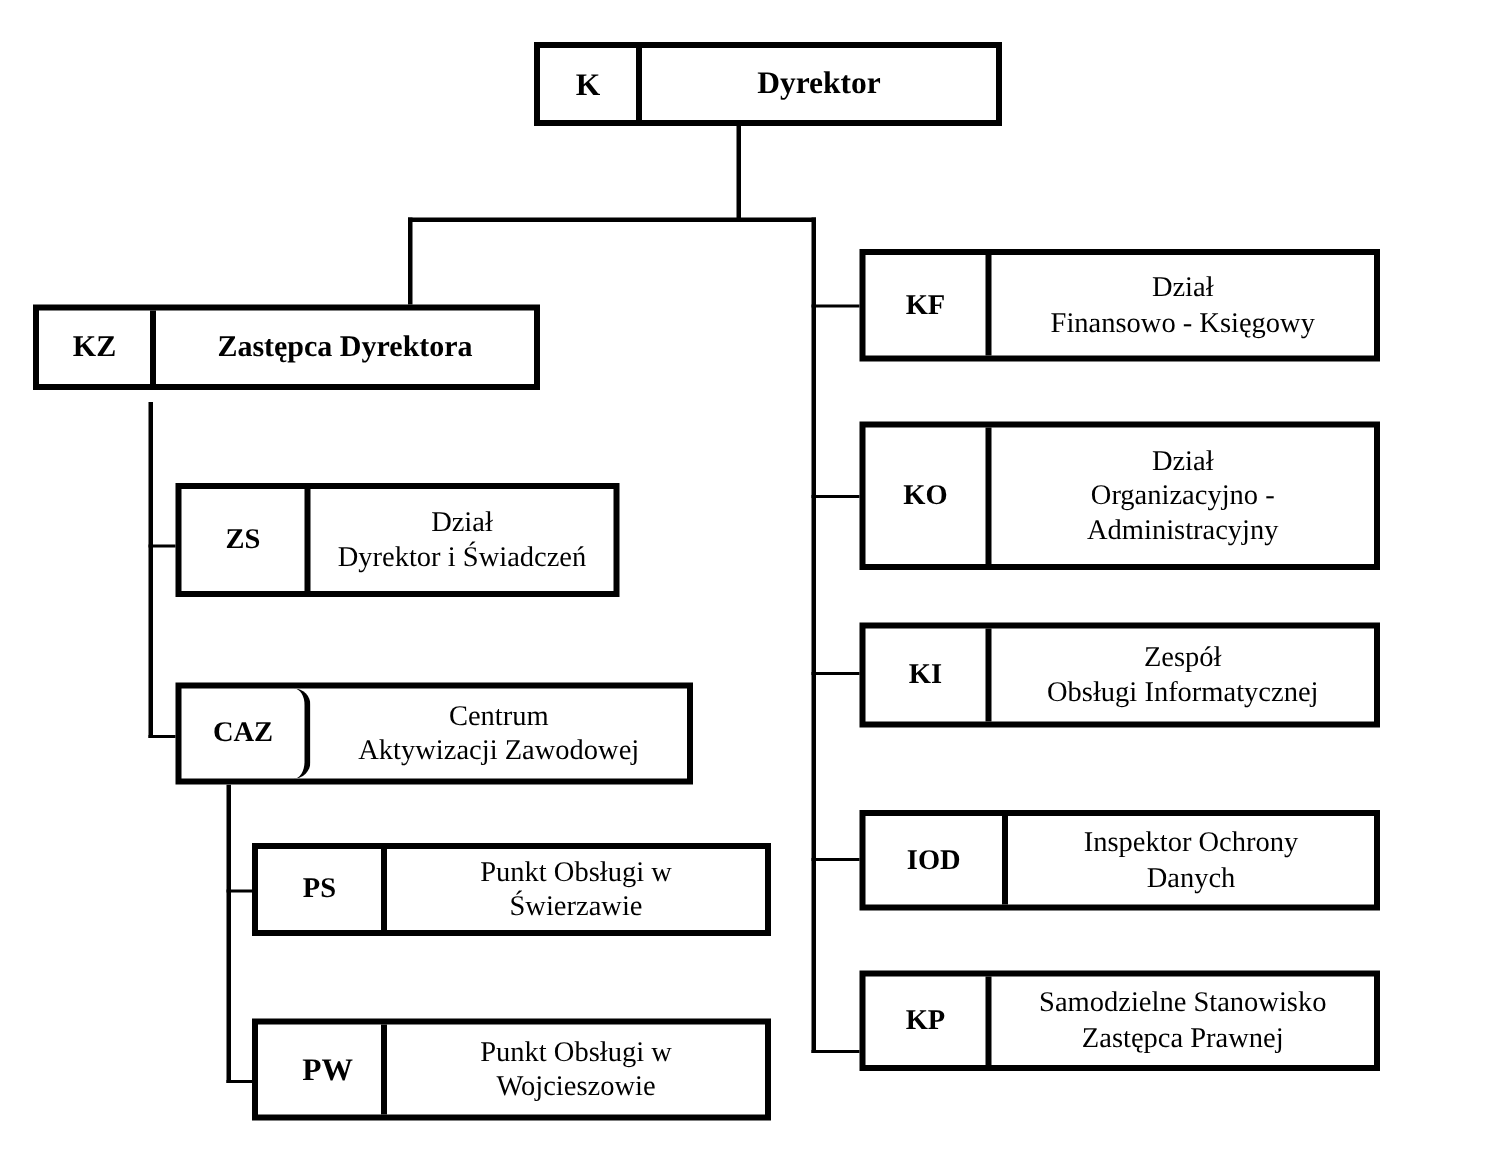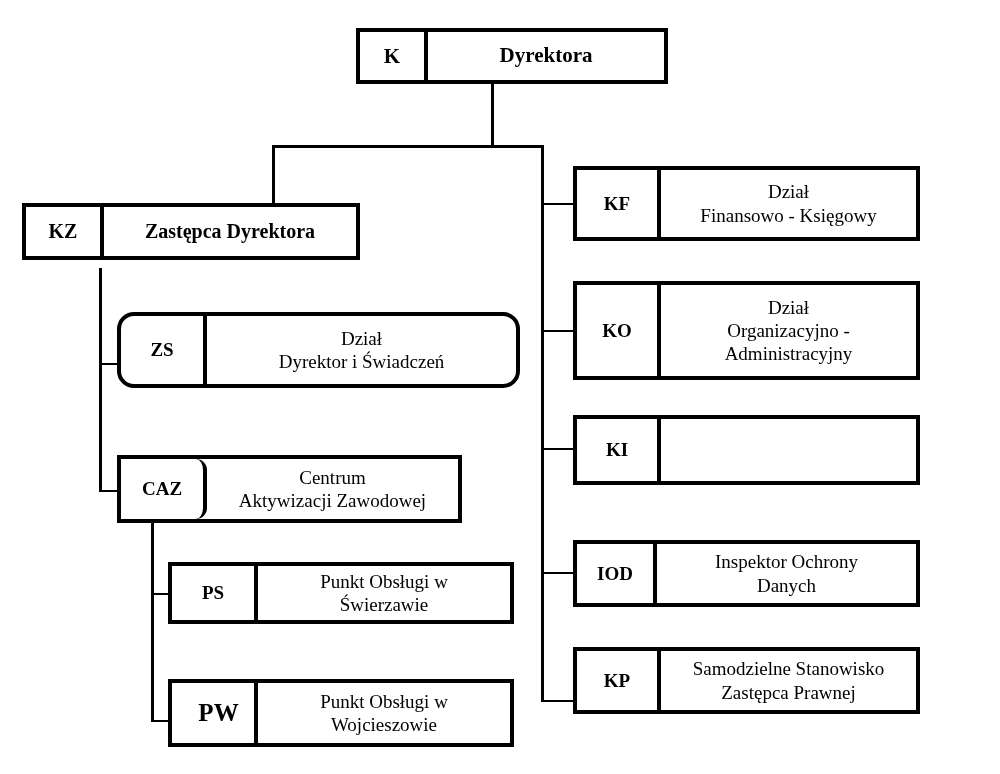--- a/index.html
+++ b/index.html
@@ -89,32 +89,32 @@
   <div class="ln-h" style="left:99px; top:363px; width:20px;"></div>
   <div class="ln-h" style="left:99px; top:490px; width:20px;"></div>
 
   <div class="ln-v trunk-v" style="left:151px; top:523px; height:199px;"></div>
   <div class="ln-h" style="left:151px; top:593px; width:20px;"></div>
   <div class="ln-h" style="left:151px; top:720px; width:20px;"></div>
 
   <div class="node bold thin-div" style="left:356px; top:28px; width:312px; height:56px; font-size:21px;">
     <div class="code" style="width:68px; font-size:21px;">K</div>
     <div class="title">
-      <span class="ln">Dyrektora</span>
+      <span class="ln">Dyrektor</span>
     </div>
   </div>
 
   <div class="node bold" style="left:22px; top:203px; width:338px; height:57px; font-size:20px;">
     <div class="code" style="width:78px; font-size:20px;">KZ</div>
     <div class="title">
       <span class="ln">Zastępca Dyrektora</span>
     </div>
   </div>
 
-  <div class="node" style="left:117px; top:312px; width:403px; height:76px; font-size:19px;border-radius:17px;">
+  <div class="node" style="left:117px; top:322px; width:296px; height:76px; font-size:19px;">
     <div class="code" style="width:86px; font-size:19px;">ZS</div>
     <div class="title">
       <span class="ln">Dział</span>
       <span class="ln">Dyrektor i Świadczeń</span>
     </div>
   </div>
 
   <div class="node" style="left:117px; top:455px; width:345px; height:68px; font-size:19px;">
     <div class="code" style="width:86px; font-size:19px;border-radius:11px;">CAZ</div>
     <div class="title">
@@ -125,21 +125,21 @@
 
   <div class="node" style="left:168px; top:562px; width:346px; height:62px; font-size:19px;">
     <div class="code" style="width:86px; font-size:19px;">PS</div>
     <div class="title">
       <span class="ln">Punkt Obsługi w</span>
       <span class="ln">Świerzawie</span>
     </div>
   </div>
 
   <div class="node" style="left:168px; top:679px; width:346px; height:68px; font-size:19px;">
-    <div class="code" style="width:86px; font-size:25px;padding-left:11px;">PW</div>
+    <div class="code" style="width:86px; font-size:21px;padding-left:11px;">PW</div>
     <div class="title">
       <span class="ln">Punkt Obsługi w</span>
       <span class="ln">Wojcieszowie</span>
     </div>
   </div>
 
   <div class="node" style="left:573px; top:166px; width:347px; height:75px; font-size:19px;justify-content:center;">
     <div class="code" style="width:84px; font-size:19px;">KF</div>
     <div class="title">
       <span class="ln">Dział</span>
@@ -151,24 +151,28 @@
     <div class="code" style="width:84px; font-size:19px;">KO</div>
     <div class="title">
       <span class="ln">Dział</span>
       <span class="ln">Organizacyjno -</span>
       <span class="ln">Administracyjny</span>
     </div>
   </div>
 
   <div class="node" style="left:573px; top:415px; width:347px; height:70px; font-size:19px;">
     <div class="code" style="width:84px; font-size:19px;">KI</div>
+    <div class="title">
+      <span class="ln">Zespół</span>
+      <span class="ln">Obsługi Informatycznej</span>
+    </div>
   </div>
 
   <div class="node" style="left:573px; top:540px; width:347px; height:67px; font-size:19px;">
-    <div class="code" style="width:80px; font-size:19px;">IOD</div>
+    <div class="code" style="width:95px; font-size:19px;">IOD</div>
     <div class="title">
       <span class="ln">Inspektor Ochrony</span>
       <span class="ln">Danych</span>
     </div>
   </div>
 
   <div class="node" style="left:573px; top:647px; width:347px; height:67px; font-size:19px;">
     <div class="code" style="width:84px; font-size:19px;">KP</div>
     <div class="title">
       <span class="ln">Samodzielne Stanowisko</span>

